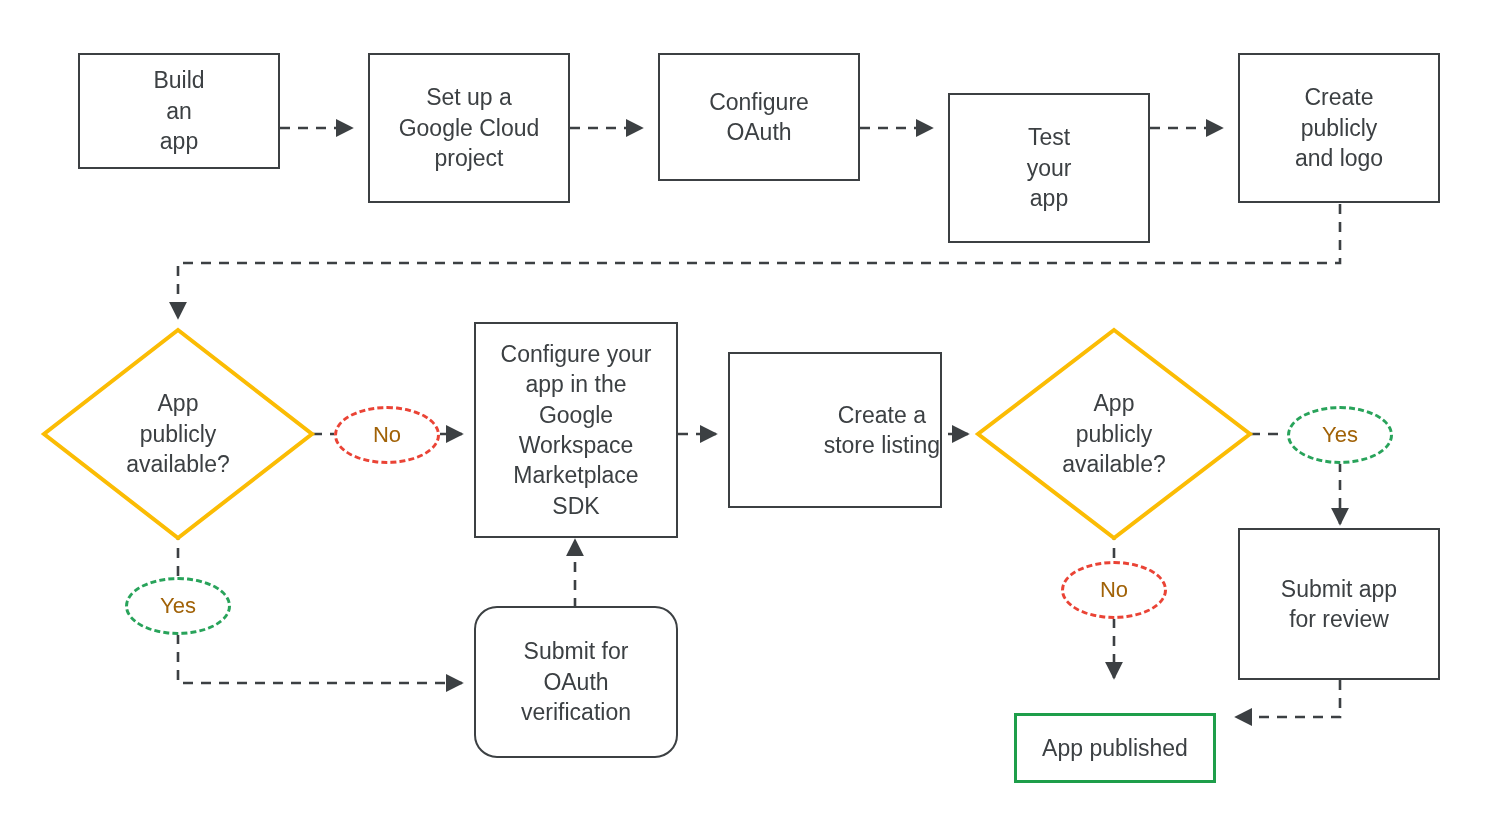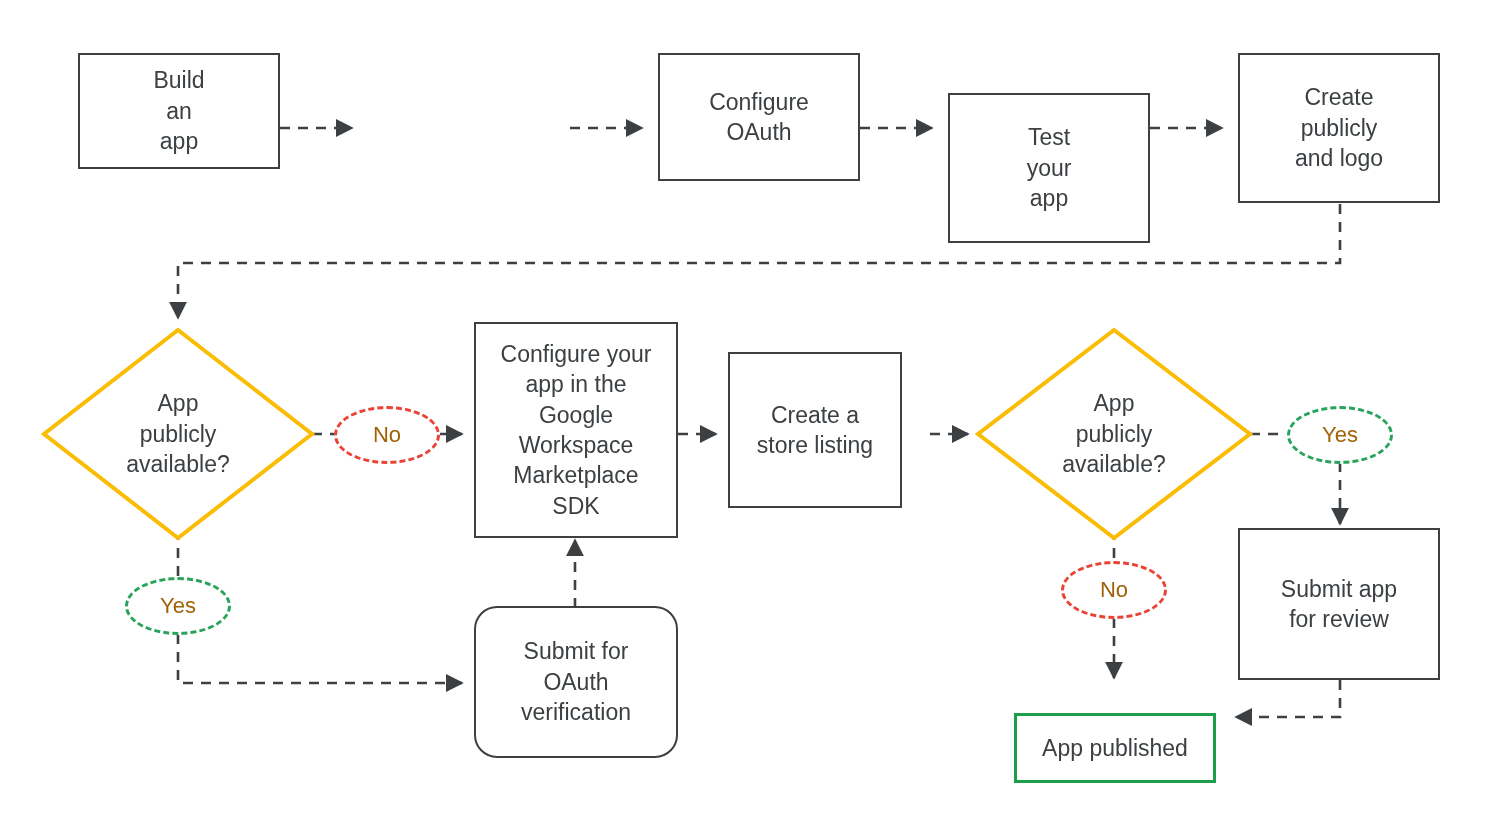--- a/index.html
+++ b/index.html
@@ -135,20 +135,25 @@
       <polygon points="1114,330 1250,434 1114,538 978,434"></polygon>
     </g>
   </svg>
 
   <div class="node box" style="left:78px; top:53px; width:202px; height:116px;">
     <span class="label">Build
 an
 app</span>
   </div>
 
+  <div class="node box" style="left:368px; top:53px; width:202px; height:150px;">
+    <span class="label">Set up a
+Google Cloud
+project</span>
+  </div>
 
   <div class="node box" style="left:658px; top:53px; width:202px; height:128px;">
     <span class="label">Configure
 OAuth</span>
   </div>
 
   <div class="node box" style="left:948px; top:53px; width:202px; height:150px;margin-top:40px;">
     <span class="label">Test
 your
 app</span>
@@ -168,21 +173,21 @@
 
   <div class="node box" style="left:474px; top:322px; width:204px; height:216px;">
     <span class="label">Configure your
 app in the
 Google
 Workspace
 Marketplace
 SDK</span>
   </div>
 
-  <div class="node box" style="left:728px; top:352px; width:174px; height:156px;">
+  <div class="node box" style="left:728px; top:352px; width:214px; height:156px;justify-content:flex-end;">
     <span class="label">Create a
 store listing</span>
   </div>
 
   <div class="diamond-label" style="left:1024px; top:370px; width:180px; height:128px;">
     <span class="label" style="white-space:pre-line; line-height:1.32;">App
 publicly
 available?</span>
   </div>
 

